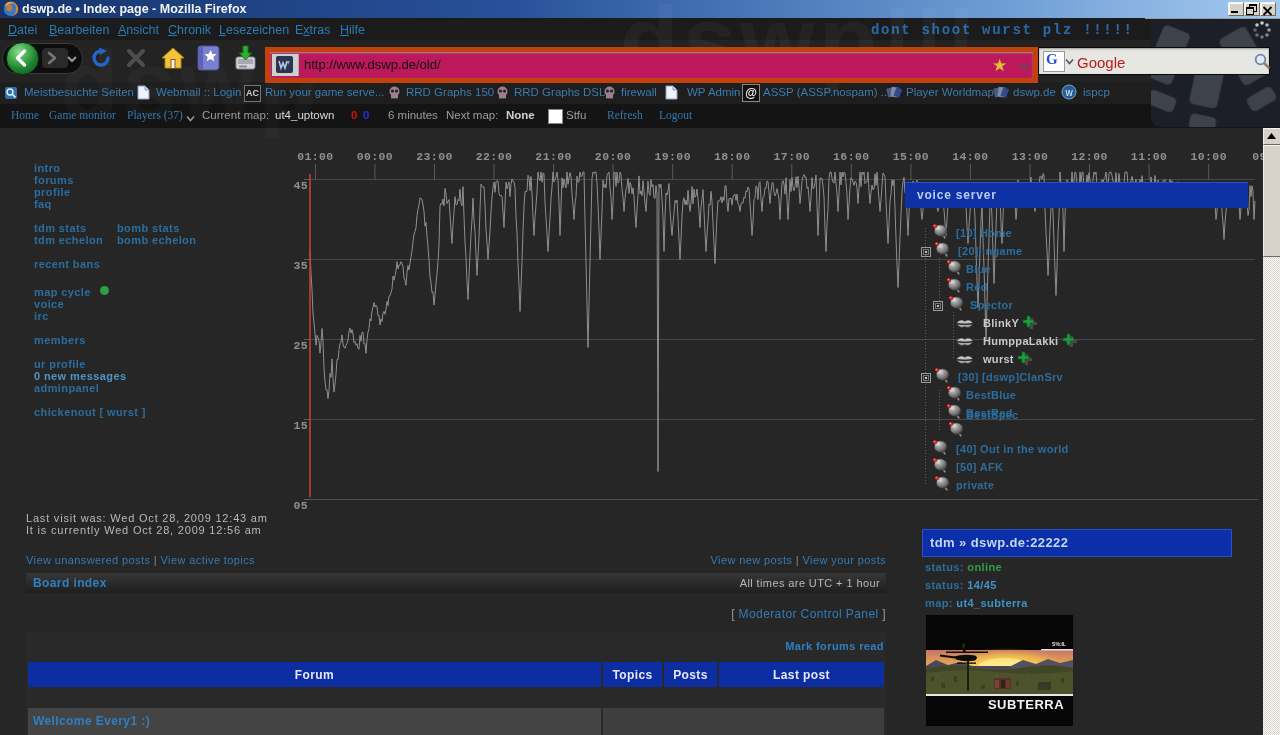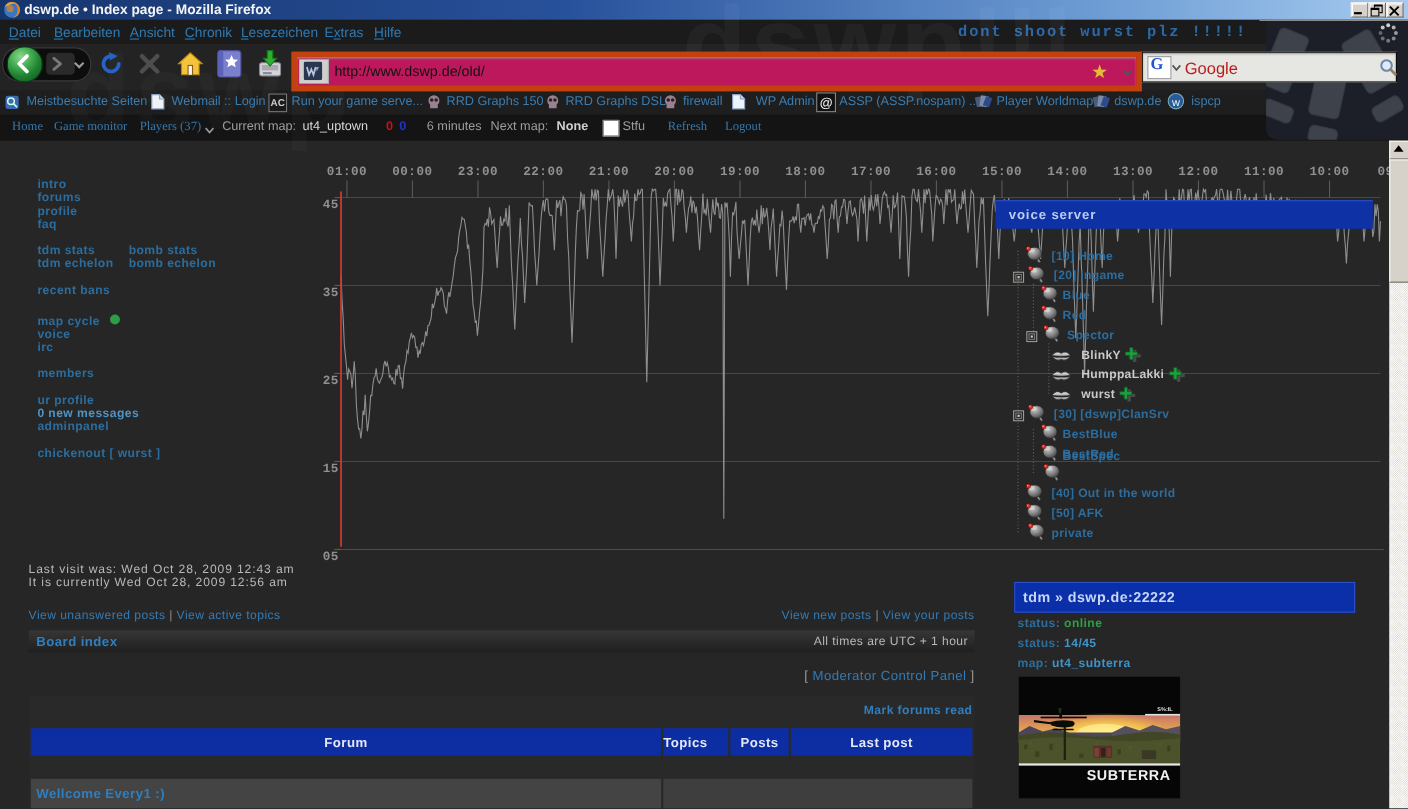--- a/index.html
+++ b/index.html
@@ -415,21 +415,21 @@
 <div class="abs site" style="left:33px;top:576px;color:#2f7fc0;font-weight:bold;font-size:12px">Board index</div>
 <div class="abs site gr" style="left:880px;top:577px;transform:translateX(-100%)">All times are UTC + 1 hour</div>
 <div class="abs site" style="left:886px;top:607px;transform:translateX(-100%);font-size:12px"><span style="color:#9a9a9a">[ </span><span class="bl">Moderator Control Panel</span><span style="color:#9a9a9a"> ]</span></div>
 <div class="abs" style="left:26px;top:632px;width:860px;height:103px;background:#292929"></div>
 <div class="abs site" style="left:884px;top:640px;transform:translateX(-100%);color:#2f7fc0;font-weight:bold">Mark forums read</div>
 <div class="abs" style="left:28px;top:662px;width:573px;height:25px;background:#0d2da2"></div>
 <div class="abs" style="left:603px;top:662px;width:59px;height:25px;background:#0d2da2"></div>
 <div class="abs" style="left:664px;top:662px;width:53px;height:25px;background:#0d2da2"></div>
 <div class="abs" style="left:719px;top:662px;width:165px;height:25px;background:#0d2da2"></div>
 <div class="abs" style="left:28px;top:668px;width:573px;text-align:center;color:#e4e8f8;font-size:12px;font-weight:bold;letter-spacing:0.4px">Forum</div>
-<div class="abs" style="left:603px;top:668px;width:59px;text-align:left;color:#e4e8f8;font-size:12px;font-weight:bold;letter-spacing:0.4px">Topics</div>
+<div class="abs" style="left:603px;top:668px;width:59px;text-align:center;color:#e4e8f8;font-size:12px;font-weight:bold;letter-spacing:0.4px">Topics</div>
 <div class="abs" style="left:664px;top:668px;width:53px;text-align:center;color:#e4e8f8;font-size:12px;font-weight:bold;letter-spacing:0.4px">Posts</div>
 <div class="abs" style="left:719px;top:668px;width:165px;text-align:center;color:#e4e8f8;font-size:12px;font-weight:bold;letter-spacing:0.4px">Last post</div>
 <div class="abs" style="left:28px;top:708px;width:573px;height:27px;background:#444444"></div>
 <div class="abs" style="left:603px;top:708px;width:281px;height:27px;background:#3e3e3e"></div>
 <div class="abs site" style="left:33px;top:714px;color:#2f7fc0;font-weight:bold;font-size:12px">Wellcome Every1 :)</div>
 
 <div class="abs" style="left:922px;top:529px;width:308px;height:26px;background:#0b2fa8;border:1px solid #2a50c8"></div>
 <div class="abs" style="left:930px;top:535px;color:#c6d6f6;font-size:13px;font-weight:bold;letter-spacing:0.4px">tdm » dswp.de:22222</div>
 <div class="abs site" style="left:925px;top:561px;font-weight:bold"><span style="color:#2c6f9e">status: </span><span style="color:#2f9e43">online</span></div>
 <div class="abs site" style="left:925px;top:579px;font-weight:bold"><span style="color:#2c6f9e">status: </span><span style="color:#3f93c9">14/45</span></div>

